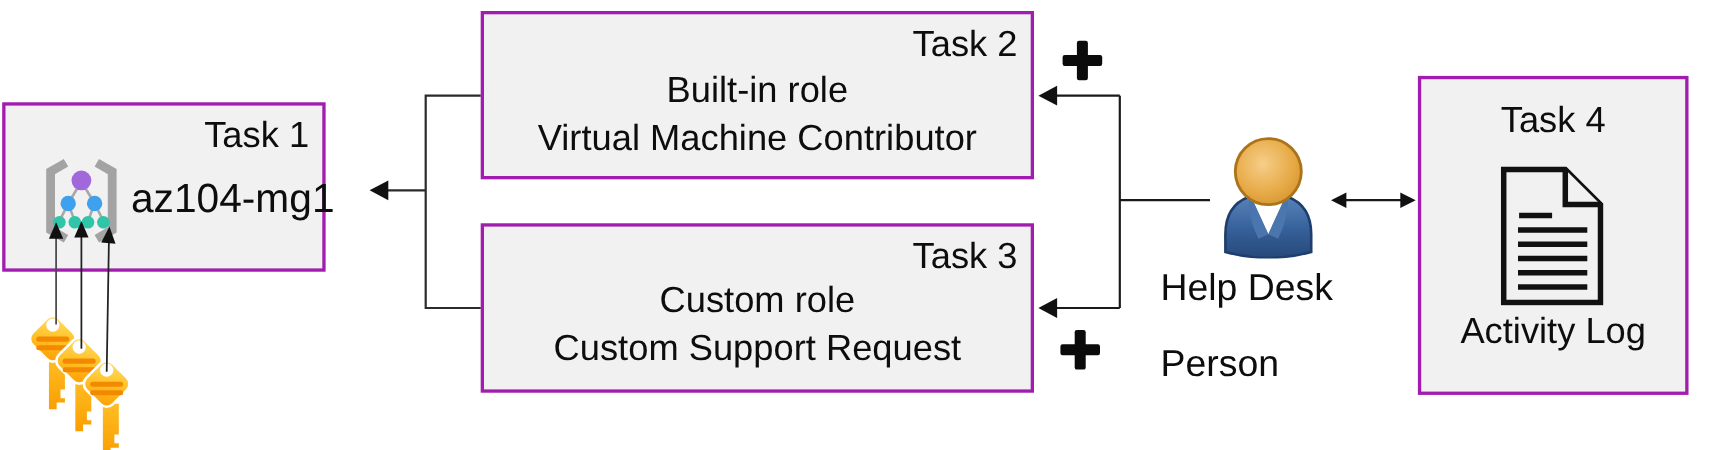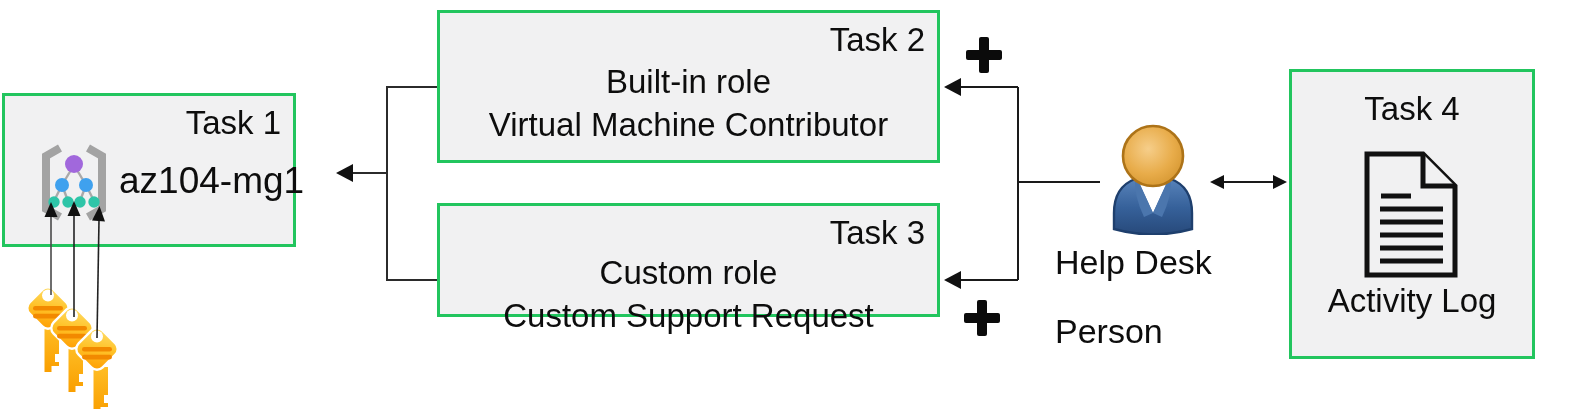--- a/index.html
+++ b/index.html
@@ -3,25 +3,25 @@
 <meta charset="utf-8">
 <style>
   * { margin:0; padding:0; box-sizing:border-box; }
   html,body { background:#ffffff; }
   #canvas {
     position:relative; width:1571px; height:409px;
     background:#ffffff; overflow:hidden;
     font-family:"Liberation Sans", sans-serif; color:#0d0d0d;
   }
   .box {
-    position:absolute; background:#f1f1f2; border:3px solid #22c55e;
+    position:absolute; background:#f1f1f2; border:3px solid #a21caf;
   }
   #task1-box { left:2px;    top:93px;  width:294px; height:154px; }
   #task2-box { left:437px;  top:10px;  width:503px; height:153px; }
-  #task3-box { left:437px;  top:203px; width:503px; height:114px; }
+  #task3-box { left:437px;  top:203px; width:503px; height:154px; }
   #task4-box { left:1289px; top:35px;  width:246px; height:290px;margin-top:34px; }
 
   .task-label {
     position:absolute; top:9px; right:12px;
     font-size:33px; line-height:1.1; white-space:nowrap;
   }
   .center-line {
     position:absolute; left:0; right:0; text-align:center;
     font-size:33px; line-height:1.15; white-space:nowrap;margin-top:12px;
   }

